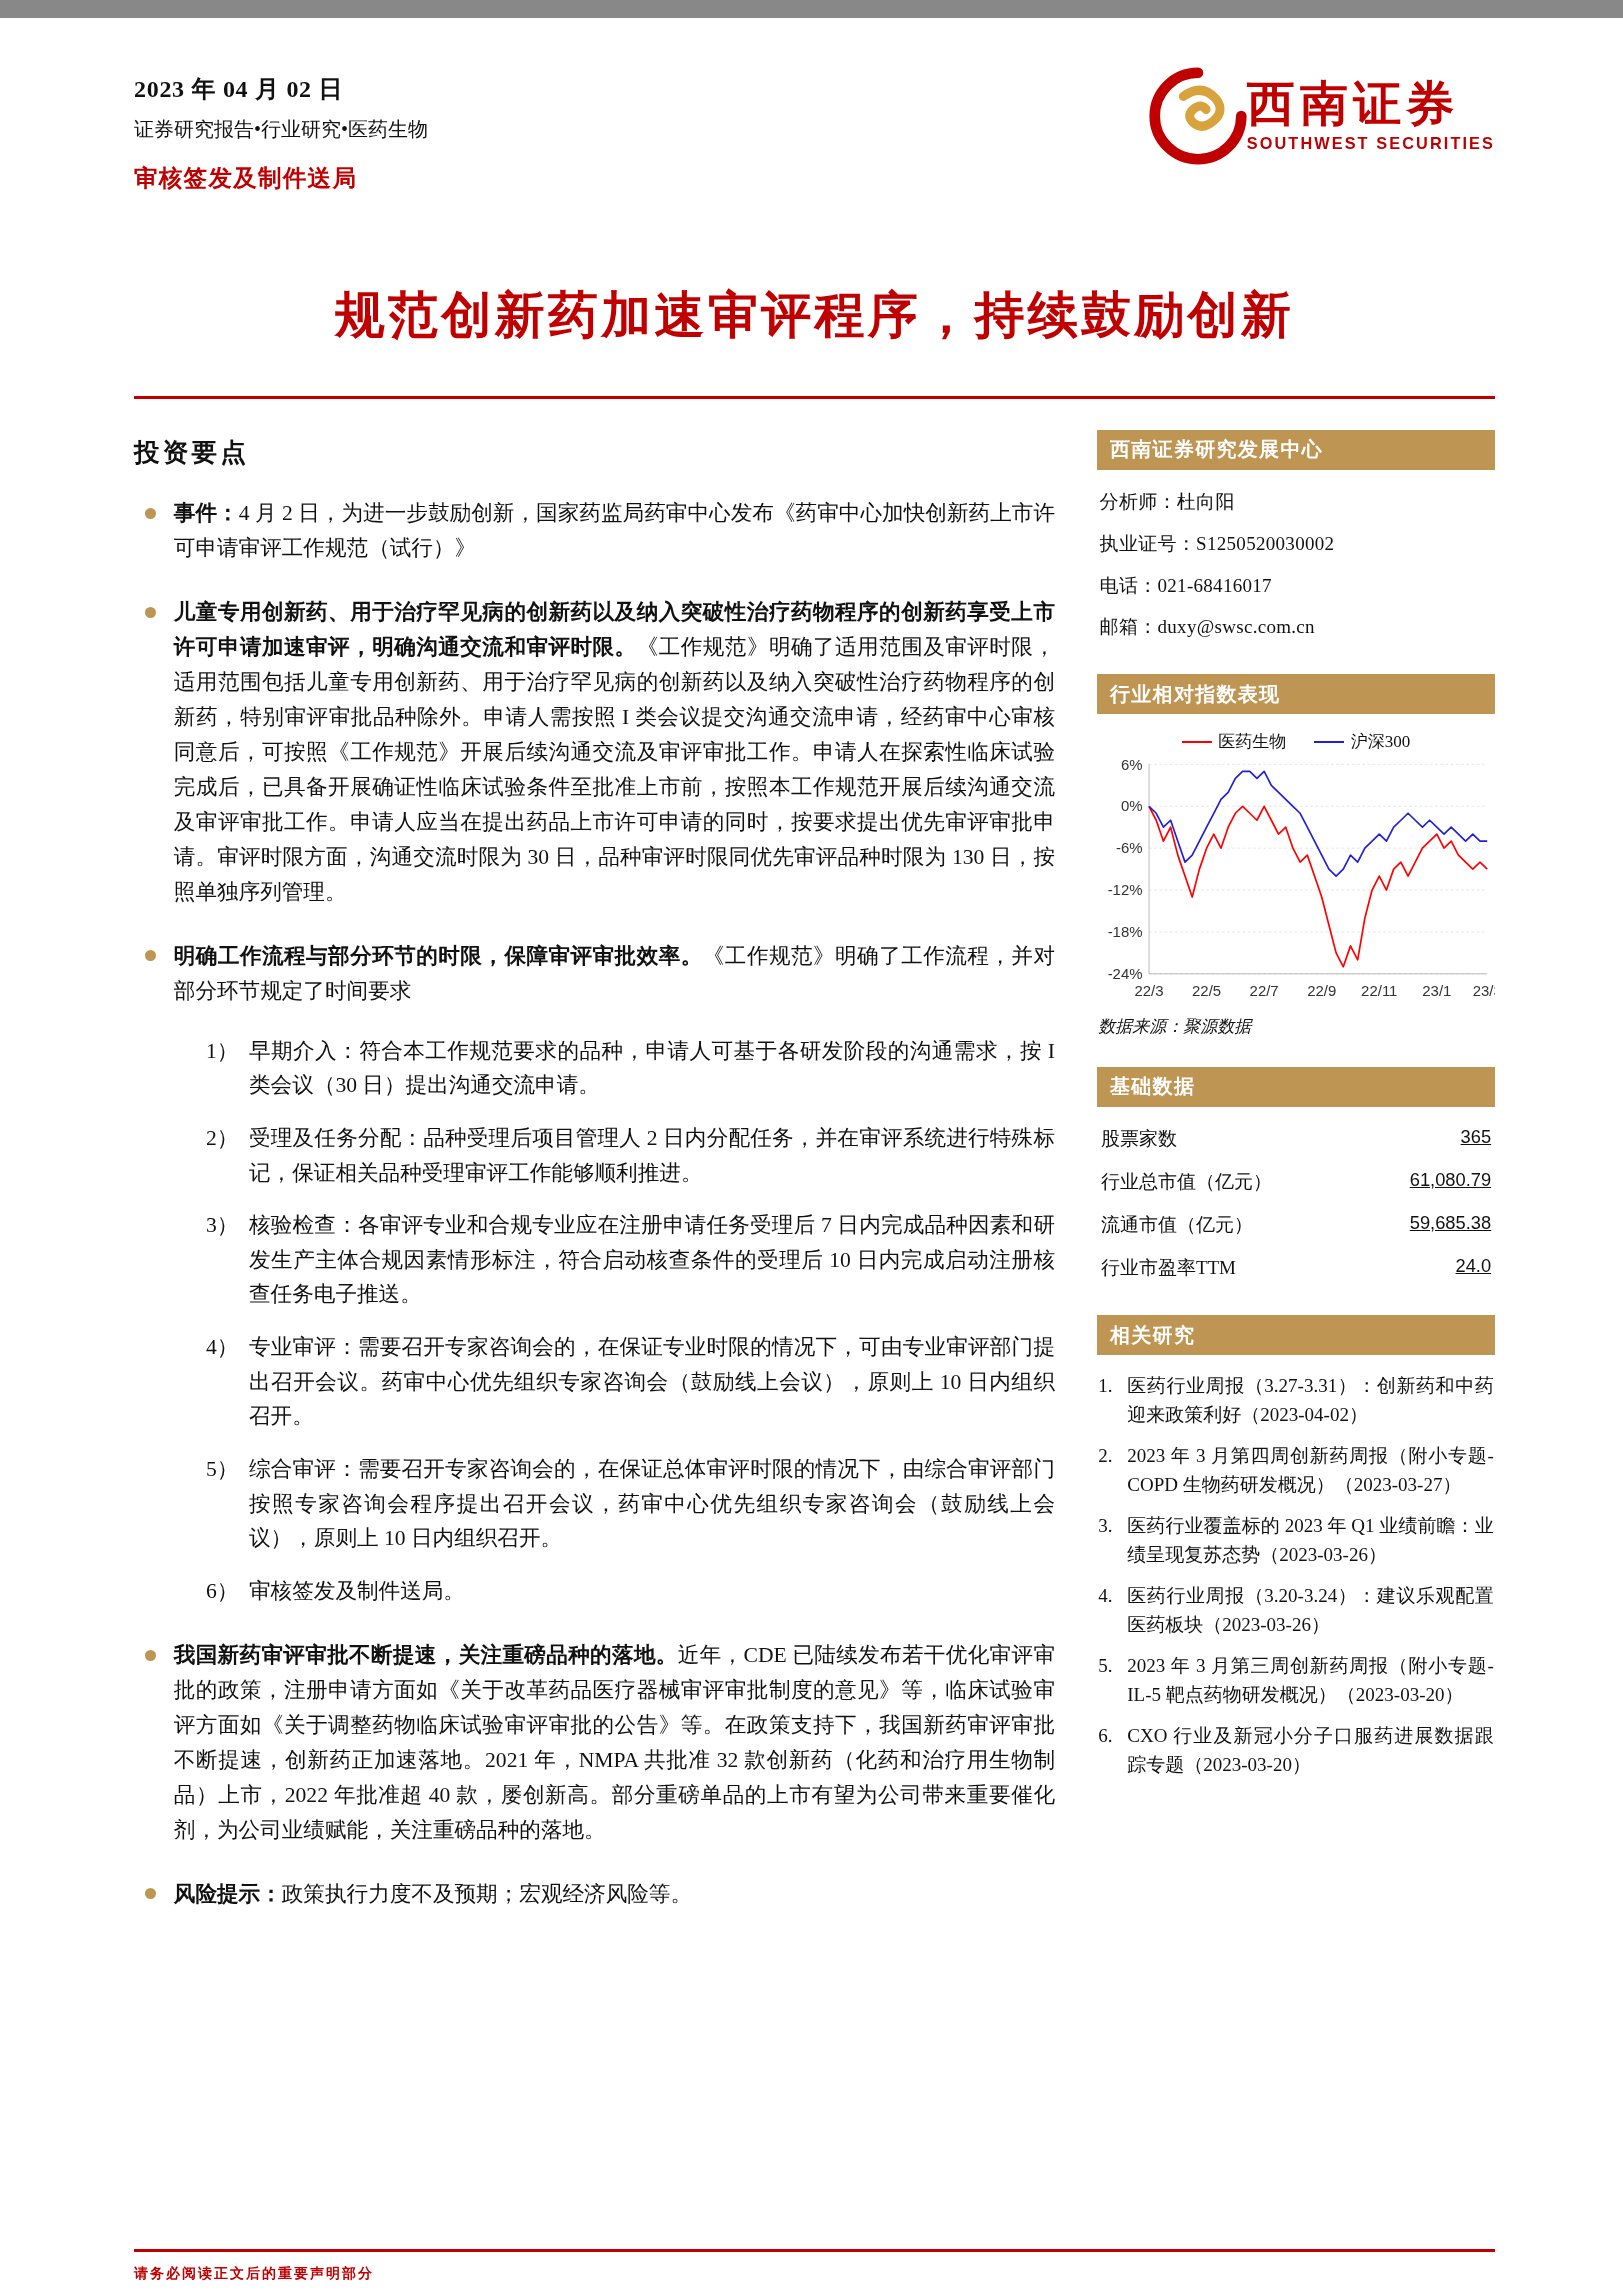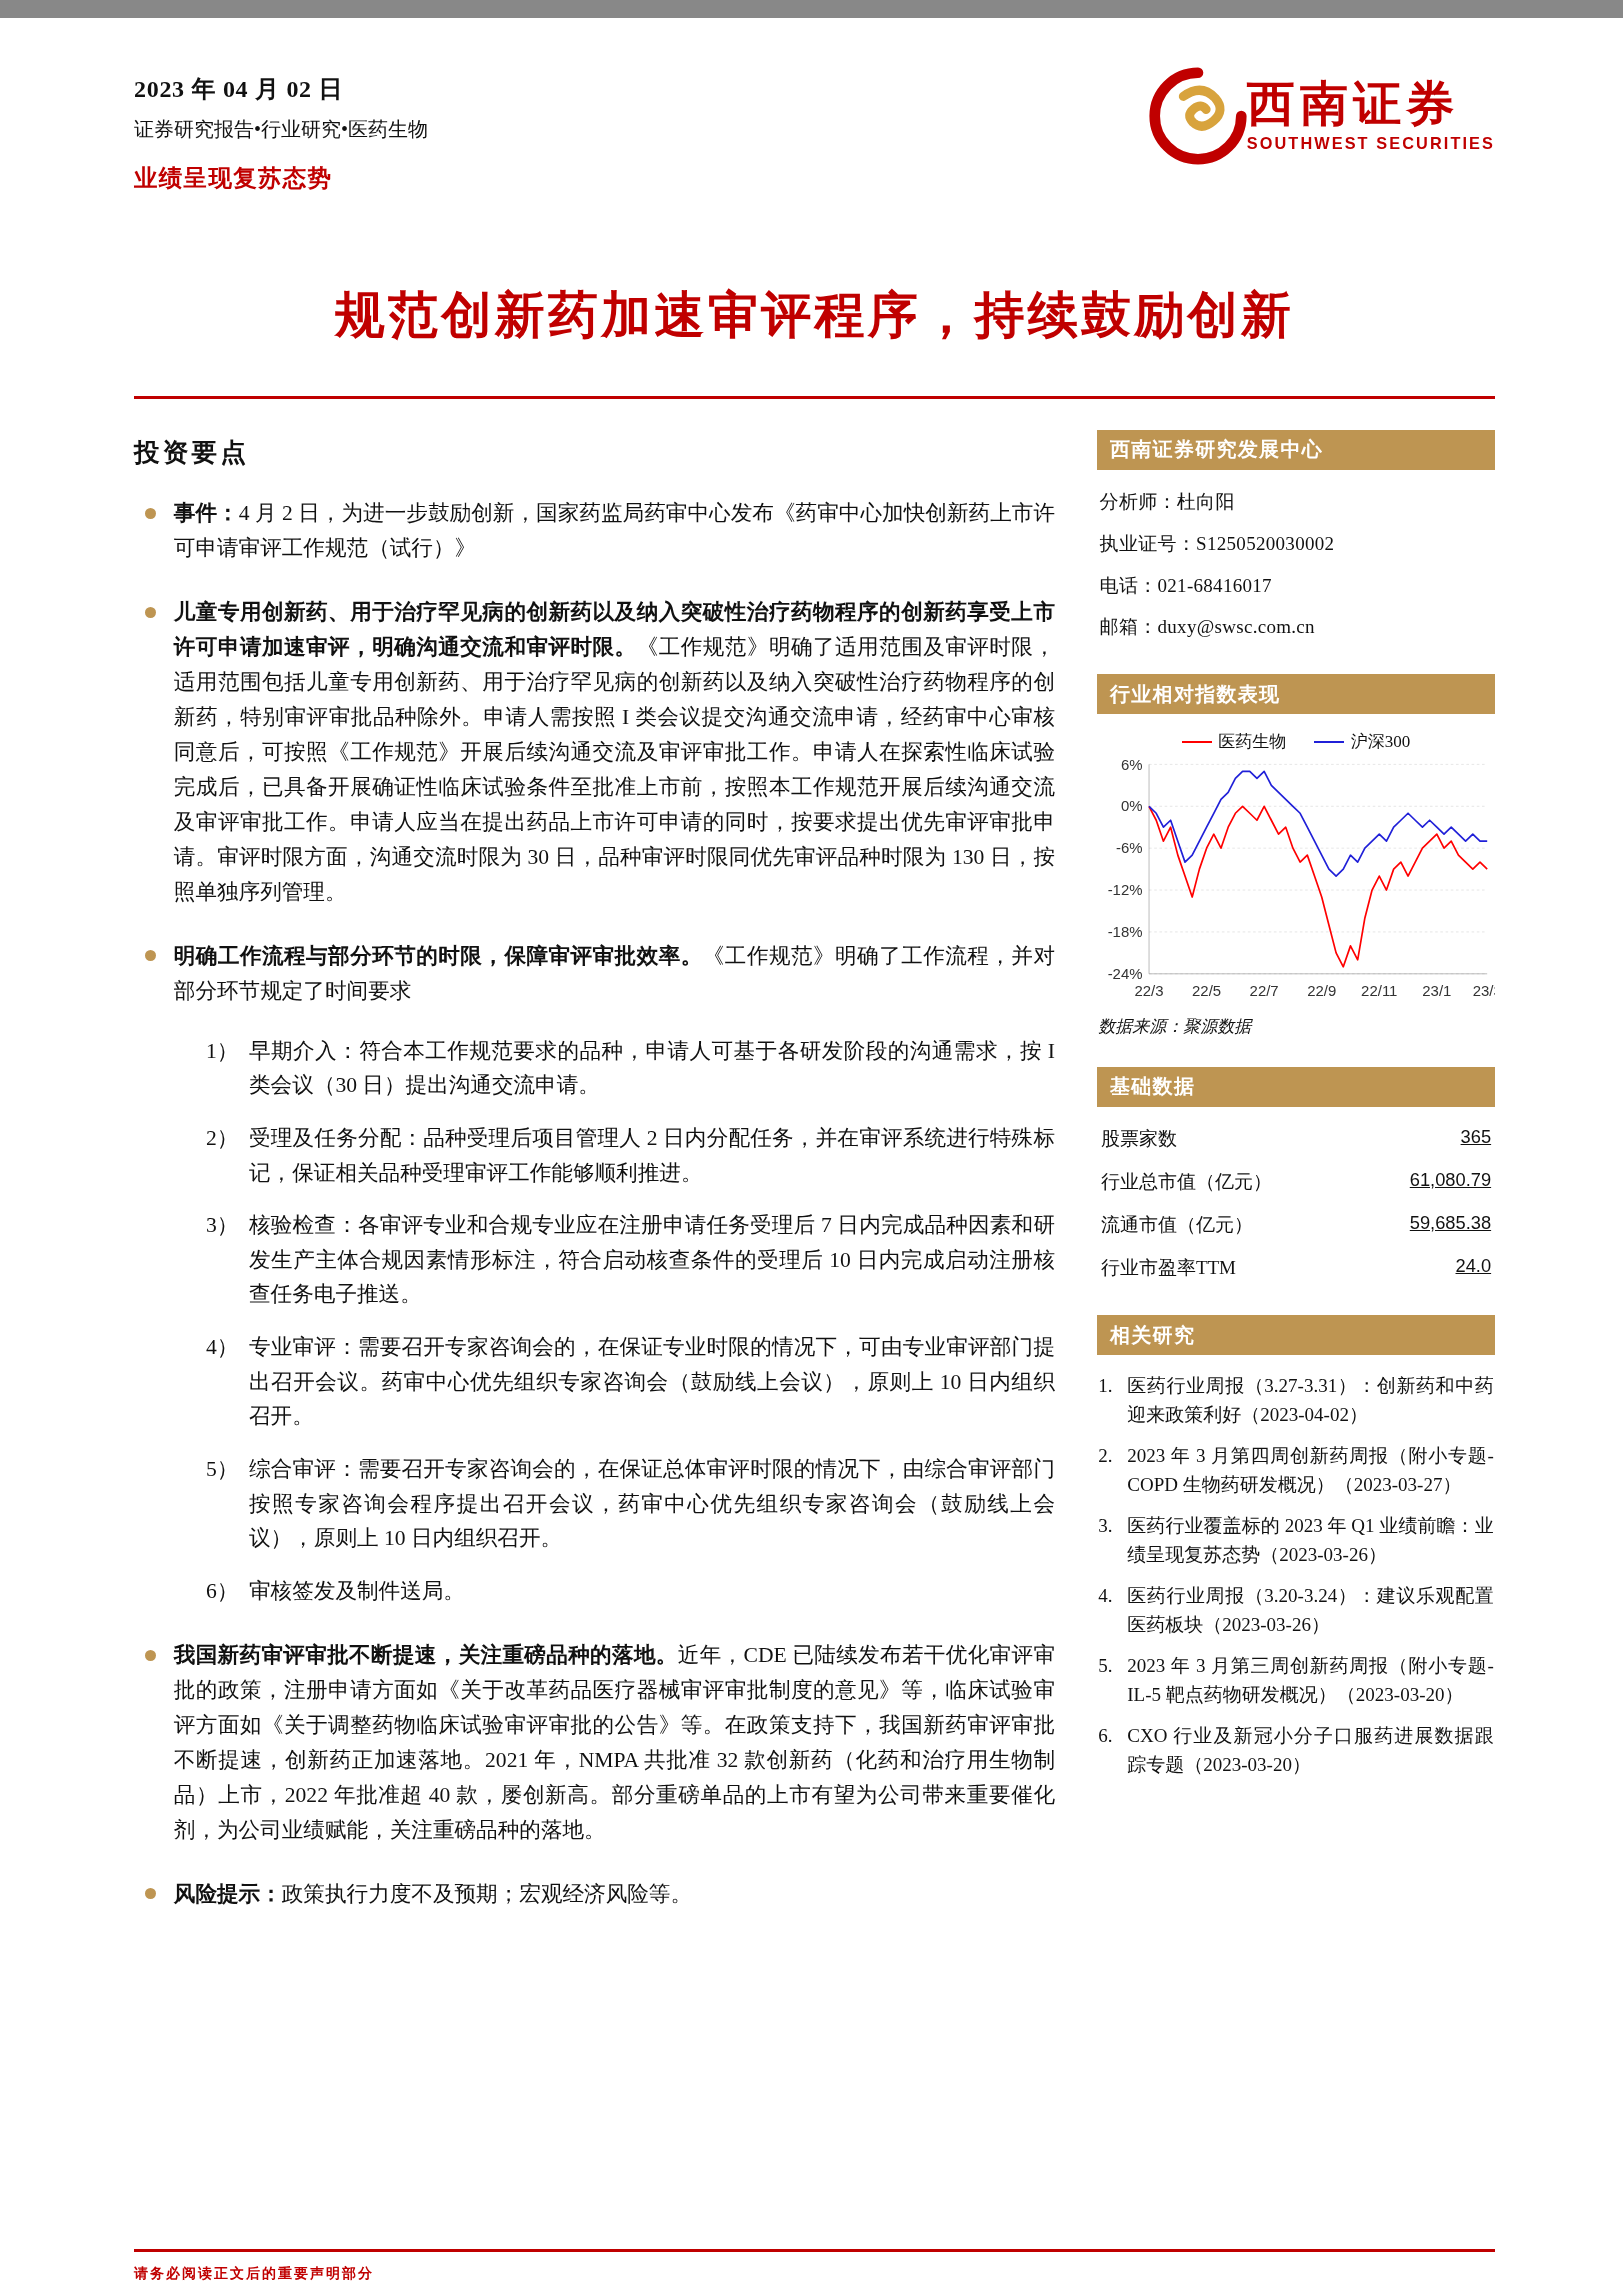--- a/index.html
+++ b/index.html
@@ -64,21 +64,21 @@
 </style>
 </head>
 <body>
 
 <div class="page">
 
   <div class="hdr">
     <div class="hdr-left">
       <div class="date">2023 年 04 月 02 日</div>
       <div class="report-type">证券研究报告•行业研究•医药生物</div>
-      <div class="category">业绩呈现复苏态势</div>
+      <div class="category">审核签发及制件送局</div>
     </div>
     <div class="logo">
       <svg class="logo-icon" viewBox="0 0 120 120">
         <path d="M60 7 A 53 53 0 1 0 113 60" fill="none" stroke="#C00000" stroke-width="13" stroke-linecap="round"></path>
         <path d="M42 36 q 22 -16 39 2 q 13 15 -2 28 q -14 12 -25 2 q -9 -9 1 -17 q 9 -7 15 1" fill="none" stroke="#D8A33C" stroke-width="11" stroke-linecap="round"></path>
       </svg>
       <div class="logo-text">
         <div class="logo-name">西南证券</div>
         <div class="logo-sub">SOUTHWEST SECURITIES</div>
       </div>

